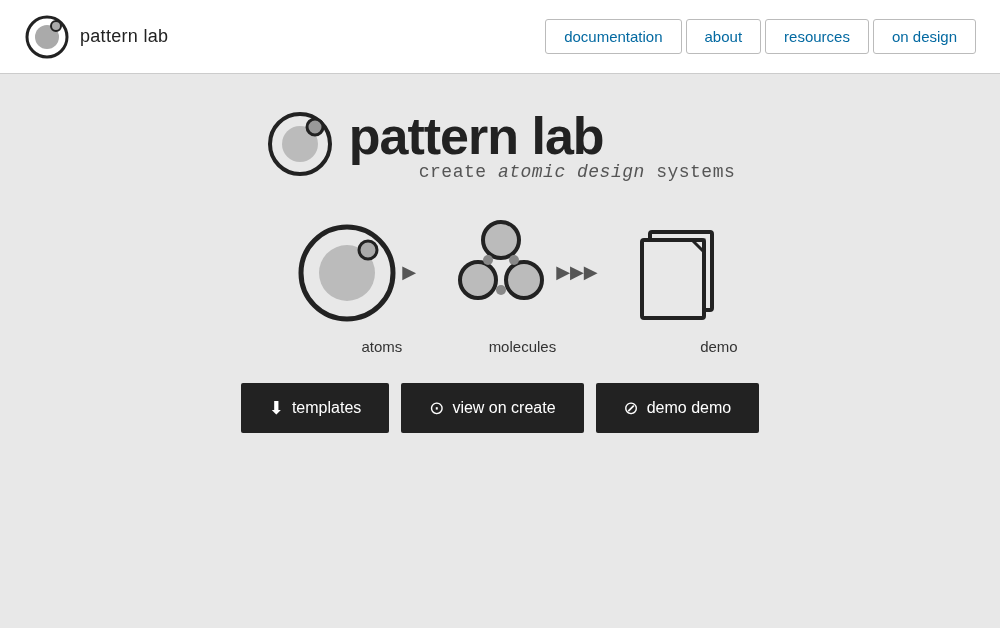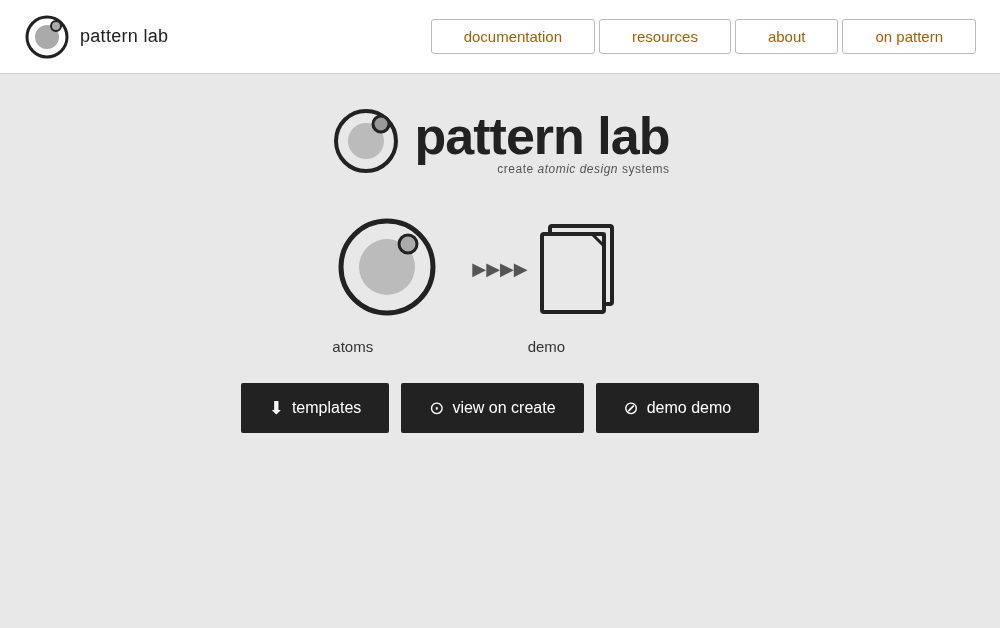--- a/index.html
+++ b/index.html
@@ -36,23 +36,23 @@
       color: #222;
       letter-spacing: 0.3px;
     }
     #nav-links {
       display: flex;
       gap: 4px;
     }
     .nav-link {
       border: 1px solid #bbb;
       border-radius: 3px;
-      padding: 8px 32px;
+      padding: 8px 18px;
       font-size: 15px;
-      color: #a16207;
+      color: #0369a1;
       text-decoration: none;
       background: #fff;
       cursor: pointer;
       display: inline-block;
     }
 
     
     #hero {
       background: #e8e8e8;
       padding: 32px 20px 0;
@@ -67,45 +67,46 @@
       gap: 14px;
       margin-bottom: 6px;
     }
     #hero-title {
       font-size: 52px;
       font-weight: 700;
       color: #222;
       letter-spacing: -1px;
     }
     #hero-subtitle {
-      font-size: 12px;
+      font-size: 18px;
       color: #555;
       margin-top: -4px;
       letter-spacing: 0.5px;
       text-align: right;
       margin-left: 70px;
+      font-family: Liberation Mono, monospace;
     }
     #hero-subtitle em {
       font-style: italic;
     }
 
     
     #icons-row {
       display: flex;
       align-items: center;
       justify-content: center;
       gap: 0px;
       margin-top: 30px;
       margin-bottom: 18px;
     }
     .icon-item {
       display: flex;
       flex-direction: column;
-      align-items: flex-start;
-      gap: 16px;
+      align-items: flex-end;
+      gap: 10px;
       width: 140px;
     }
     .icon-label {
       font-size: 15px;
       color: #333;
       font-weight: 500;
     }
     .arrow-sep {
       font-size: 18px;
       color: #555;
@@ -149,23 +150,23 @@
   <div id="logo-area">
     <svg id="logo-svg" viewBox="0 0 46 46" xmlns="http://www.w3.org/2000/svg">
       <circle cx="23" cy="23" r="20" fill="none" stroke="#222" stroke-width="3"></circle>
       <circle cx="23" cy="23" r="12" fill="#aaa"></circle>
       <circle cx="32" cy="12" r="5" fill="#aaa" stroke="#222" stroke-width="2"></circle>
     </svg>
     <span id="logo-text">pattern lab</span>
   </div>
   <div id="nav-links">
     <a class="nav-link">documentation</a>
+    <a class="nav-link">about</a>
     <a class="nav-link">resources</a>
-    <a class="nav-link">about</a>
-    <a class="nav-link">on pattern</a>
+    <a class="nav-link">on design</a>
   </div>
 </nav>
 
 <section id="hero">
   <div id="hero-brand">
 
     <svg width="70" height="70" viewBox="0 0 70 70" xmlns="http://www.w3.org/2000/svg">
       <circle cx="35" cy="35" r="30" fill="none" stroke="#222" stroke-width="4"></circle>
       <circle cx="35" cy="35" r="18" fill="#bbb"></circle>
       <circle cx="50" cy="18" r="8" fill="#999" stroke="#222" stroke-width="3"></circle>
@@ -187,20 +188,35 @@
       <svg class="icon-svg" viewBox="0 0 110 110" xmlns="http://www.w3.org/2000/svg">
         <circle cx="55" cy="55" r="46" fill="none" stroke="#222" stroke-width="5"></circle>
         <circle cx="55" cy="55" r="28" fill="#bbb"></circle>
         <circle cx="76" cy="32" r="9" fill="#aaa" stroke="#222" stroke-width="3"></circle>
       </svg>
       <span class="icon-label">atoms</span>
     </div>
 
     <span class="arrow-sep">▶</span>
 
+    <div class="icon-item">
+      <svg class="icon-svg" viewBox="0 0 110 110" xmlns="http://www.w3.org/2000/svg">
+
+        <circle cx="55" cy="22" r="18" fill="#bbb" stroke="#222" stroke-width="4"></circle>
+
+        <circle cx="32" cy="62" r="18" fill="#bbb" stroke="#222" stroke-width="4"></circle>
+
+        <circle cx="78" cy="62" r="18" fill="#bbb" stroke="#222" stroke-width="4"></circle>
+
+        <circle cx="42" cy="42" r="5" fill="#888"></circle>
+        <circle cx="68" cy="42" r="5" fill="#888"></circle>
+        <circle cx="55" cy="72" r="5" fill="#888"></circle>
+      </svg>
+      <span class="icon-label">molecules</span>
+    </div>
 
     <span class="arrow-sep">▶</span>
 
 
     <span class="arrow-sep">▶</span>
 
 
     <span class="arrow-sep">▶</span>
 
     <div class="icon-item">

